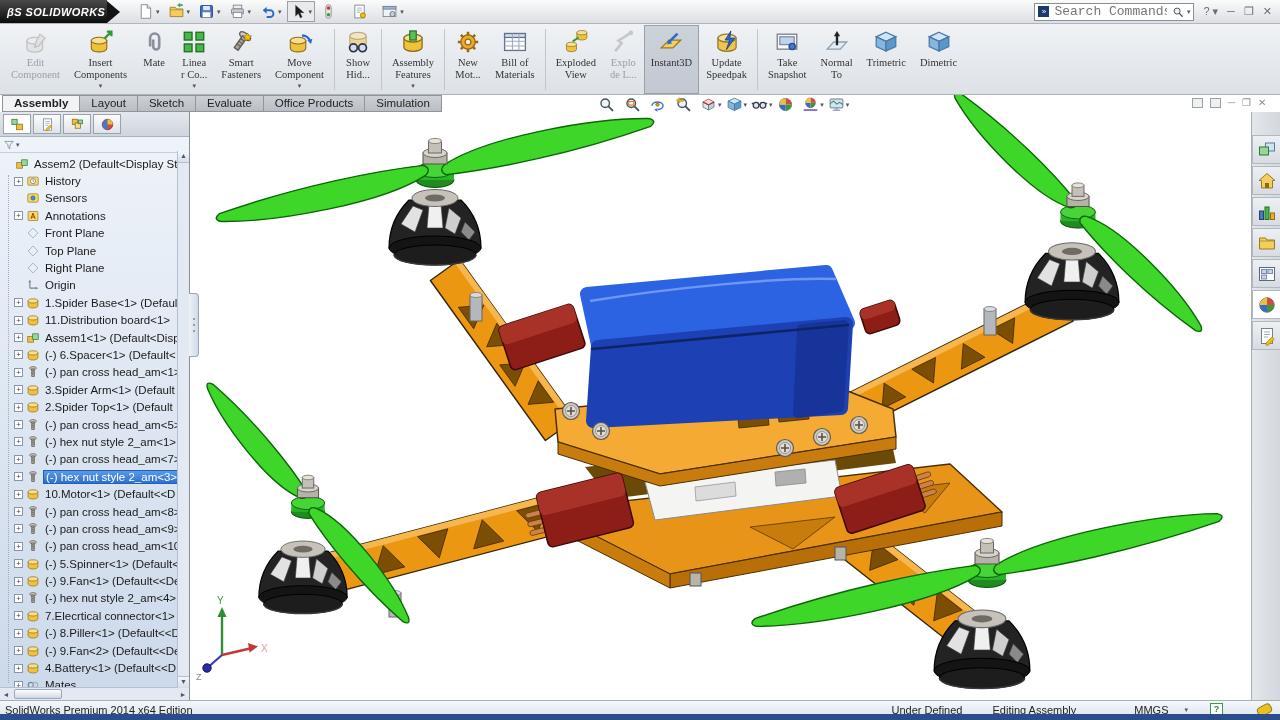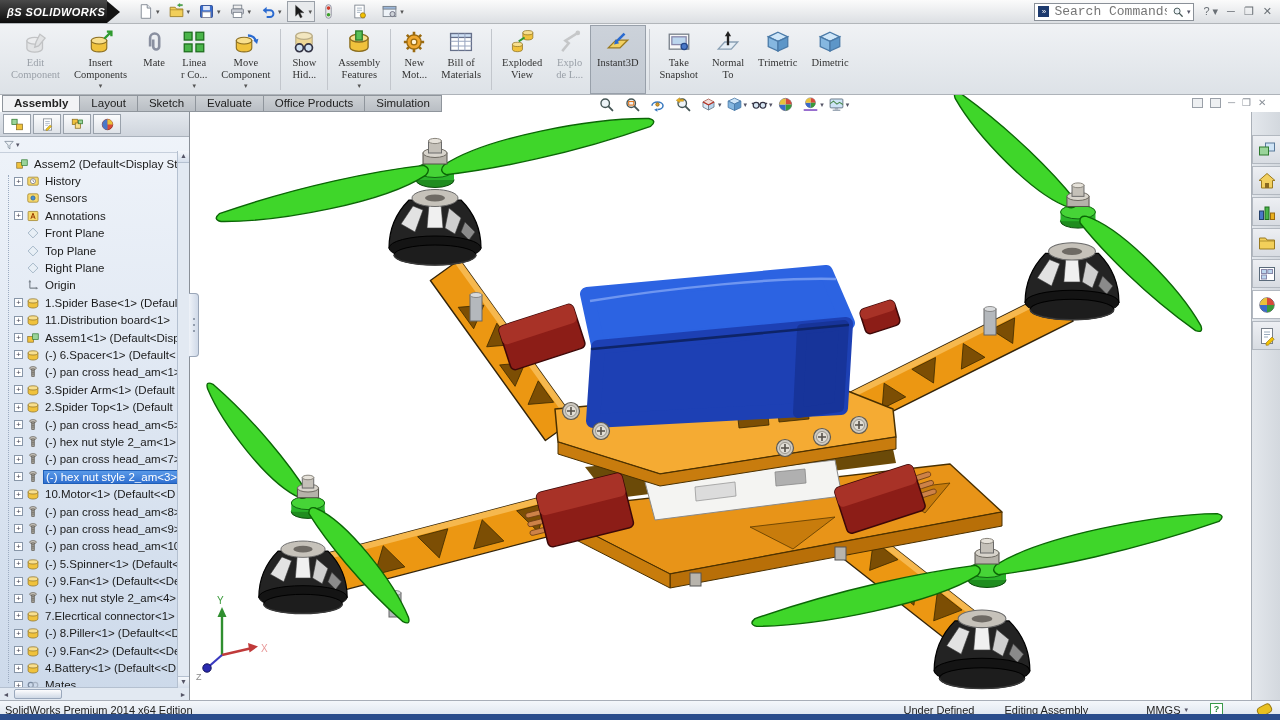--- a/index.html
+++ b/index.html
@@ -88,21 +88,21 @@
 
   
   #drone-svg{position:absolute;left:190px;top:0;width:1060px;height:605px;display:block;z-index:1;}
 
   
   .statusbar{position:absolute;left:0;top:700px;width:1280px;height:18px;background:linear-gradient(#f4f7fb,#dde4ee);border-top:1px solid #a8aeb8;box-sizing:border-box;font-size:11px;color:#222;display:flex;align-items:center;z-index:20;}
   .sbleft{padding-left:5px;}
   .sbright{margin-left:auto;display:flex;align-items:center;padding-right:8px;}
   .sb-state{margin-right:30px;}
   .sb-mode{margin-right:58px;}
-  .sb-units{display:flex;align-items:center;gap:4px;margin-right:22px;}
+  .sb-units{display:flex;align-items:center;gap:16px;margin-right:22px;}
   .sb-units .tinydd{font-size:7px;}
   .helpbox{width:11px;height:11px;border:1px solid #3a9a4a;background:#fff;color:#2a8a3a;font-size:9px;line-height:11px;text-align:center;font-weight:bold;margin-right:34px;}
   .tagicon{width:13px;height:8px;background:#e8c020;border:1px solid #9a7a10;border-radius:4px;transform:rotate(-28deg);}
   .bottomstrip{position:absolute;left:0;top:714px;width:1280px;height:6px;background:#2b4d8c;z-index:20;}
 
   [data-icon] svg{width:100%;height:100%;display:block;}
 </style>
 </head>
 <body>
 
@@ -271,20 +271,37 @@
               <rect x="2.5" y="2.5" width="6" height="6"></rect>
               <rect x="11.5" y="2.5" width="6" height="6"></rect>
               <rect x="2.5" y="11.5" width="6" height="6"></rect>
               <rect x="11.5" y="11.5" width="6" height="6"></rect>
             </g>
           </svg>
         </span>
         <span class="rlines">
           <div>Linea</div>
           <div>r Co...</div>
+        </span>
+        <span class="rdd">▾</span>
+      </div>
+      <div class="rbtn">
+        <span class="ric" data-icon="smart-fasteners">
+          <svg viewBox="0 0 20 20">
+            <g transform="rotate(35 10 10)">
+              <ellipse cx="10" cy="4.5" rx="4.8" ry="2.2" fill="#cfcbc3" stroke="#5e5a52"></ellipse>
+              <rect x="8.2" y="5.5" width="3.6" height="11" fill="#a8a49c" stroke="#5e5a52"></rect>
+              <path d="M8.2 8h3.6M8.2 10.5h3.6M8.2 13h3.6" stroke="#5e5a52" stroke-width=".8"></path>
+            </g>
+            <path d="M15 3l1 2 2.2.3-1.6 1.5.4 2.2-2-1-2 1 .4-2.2-1.6-1.5 2.2-.3z" fill="#f2c100" stroke="#9a7a20" stroke-width=".5"></path>
+          </svg>
+        </span>
+        <span class="rlines">
+          <div>Smart</div>
+          <div>Fasteners</div>
         </span>
         <span class="rdd">▾</span>
       </div>
       <div class="rbtn has-dd">
         <span class="ric" data-icon="move-component">
           <svg viewBox="0 0 20 20">
             <g transform="translate(0,3) scale(.85)">
               <path d="M3 7v7c0 1.8 3.1 3.2 7 3.2s7-1.4 7-3.2V7z" fill="#f0c23c" stroke="#8a6d1f"></path>
               <ellipse cx="10" cy="7" rx="7" ry="3" fill="#f8df8e" stroke="#8a6d1f"></ellipse>
             </g>
@@ -398,20 +415,36 @@
       <div class="rbtn active">
         <span class="ric" data-icon="instant3d">
           <svg viewBox="0 0 20 20">
             <path d="M2.5 14.5l6-6h9l-6 6z" fill="#f2d060" stroke="#9a7a20"></path>
             <path d="M15 3.5L8 10.5" stroke="#2a6ad0" stroke-width="2"></path>
             <path d="M7 12l1-4 3 3z" fill="#2a6ad0"></path>
           </svg>
         </span>
         <span class="rlines">
           <div>Instant3D</div>
+        </span>
+        <span class="rdd">▾</span>
+      </div>
+      <div class="rbtn">
+        <span class="ric" data-icon="update-speedpak">
+          <svg viewBox="0 0 20 20">
+            <g opacity=".9">
+              <path d="M3 7v7c0 1.8 3.1 3.2 7 3.2s7-1.4 7-3.2V7z" fill="#f0c23c" stroke="#8a6d1f"></path>
+              <ellipse cx="10" cy="7" rx="7" ry="3" fill="#f8df8e" stroke="#8a6d1f"></ellipse>
+            </g>
+            <path d="M13 1.5l-4.5 7h3.5L9.5 16l6.5-9h-3.8z" fill="#2a6ad0" stroke="#123a7a" stroke-width=".6"></path>
+          </svg>
+        </span>
+        <span class="rlines">
+          <div>Update</div>
+          <div>Speedpak</div>
         </span>
         <span class="rdd">▾</span>
       </div>
       <div class="rib-sep"></div>
       <div class="rbtn">
         <span class="ric" data-icon="take-snapshot">
           <svg viewBox="0 0 20 20">
             <rect x="2.5" y="4" width="15" height="11.5" fill="#f8f8f8" stroke="#78808a"></rect>
             <rect x="4.5" y="6" width="11" height="6" fill="#bcd6ee" stroke="#88a"></rect>
             <circle cx="14" cy="13.5" r="2.4" fill="#4a78c8" stroke="#24488a"></circle>

